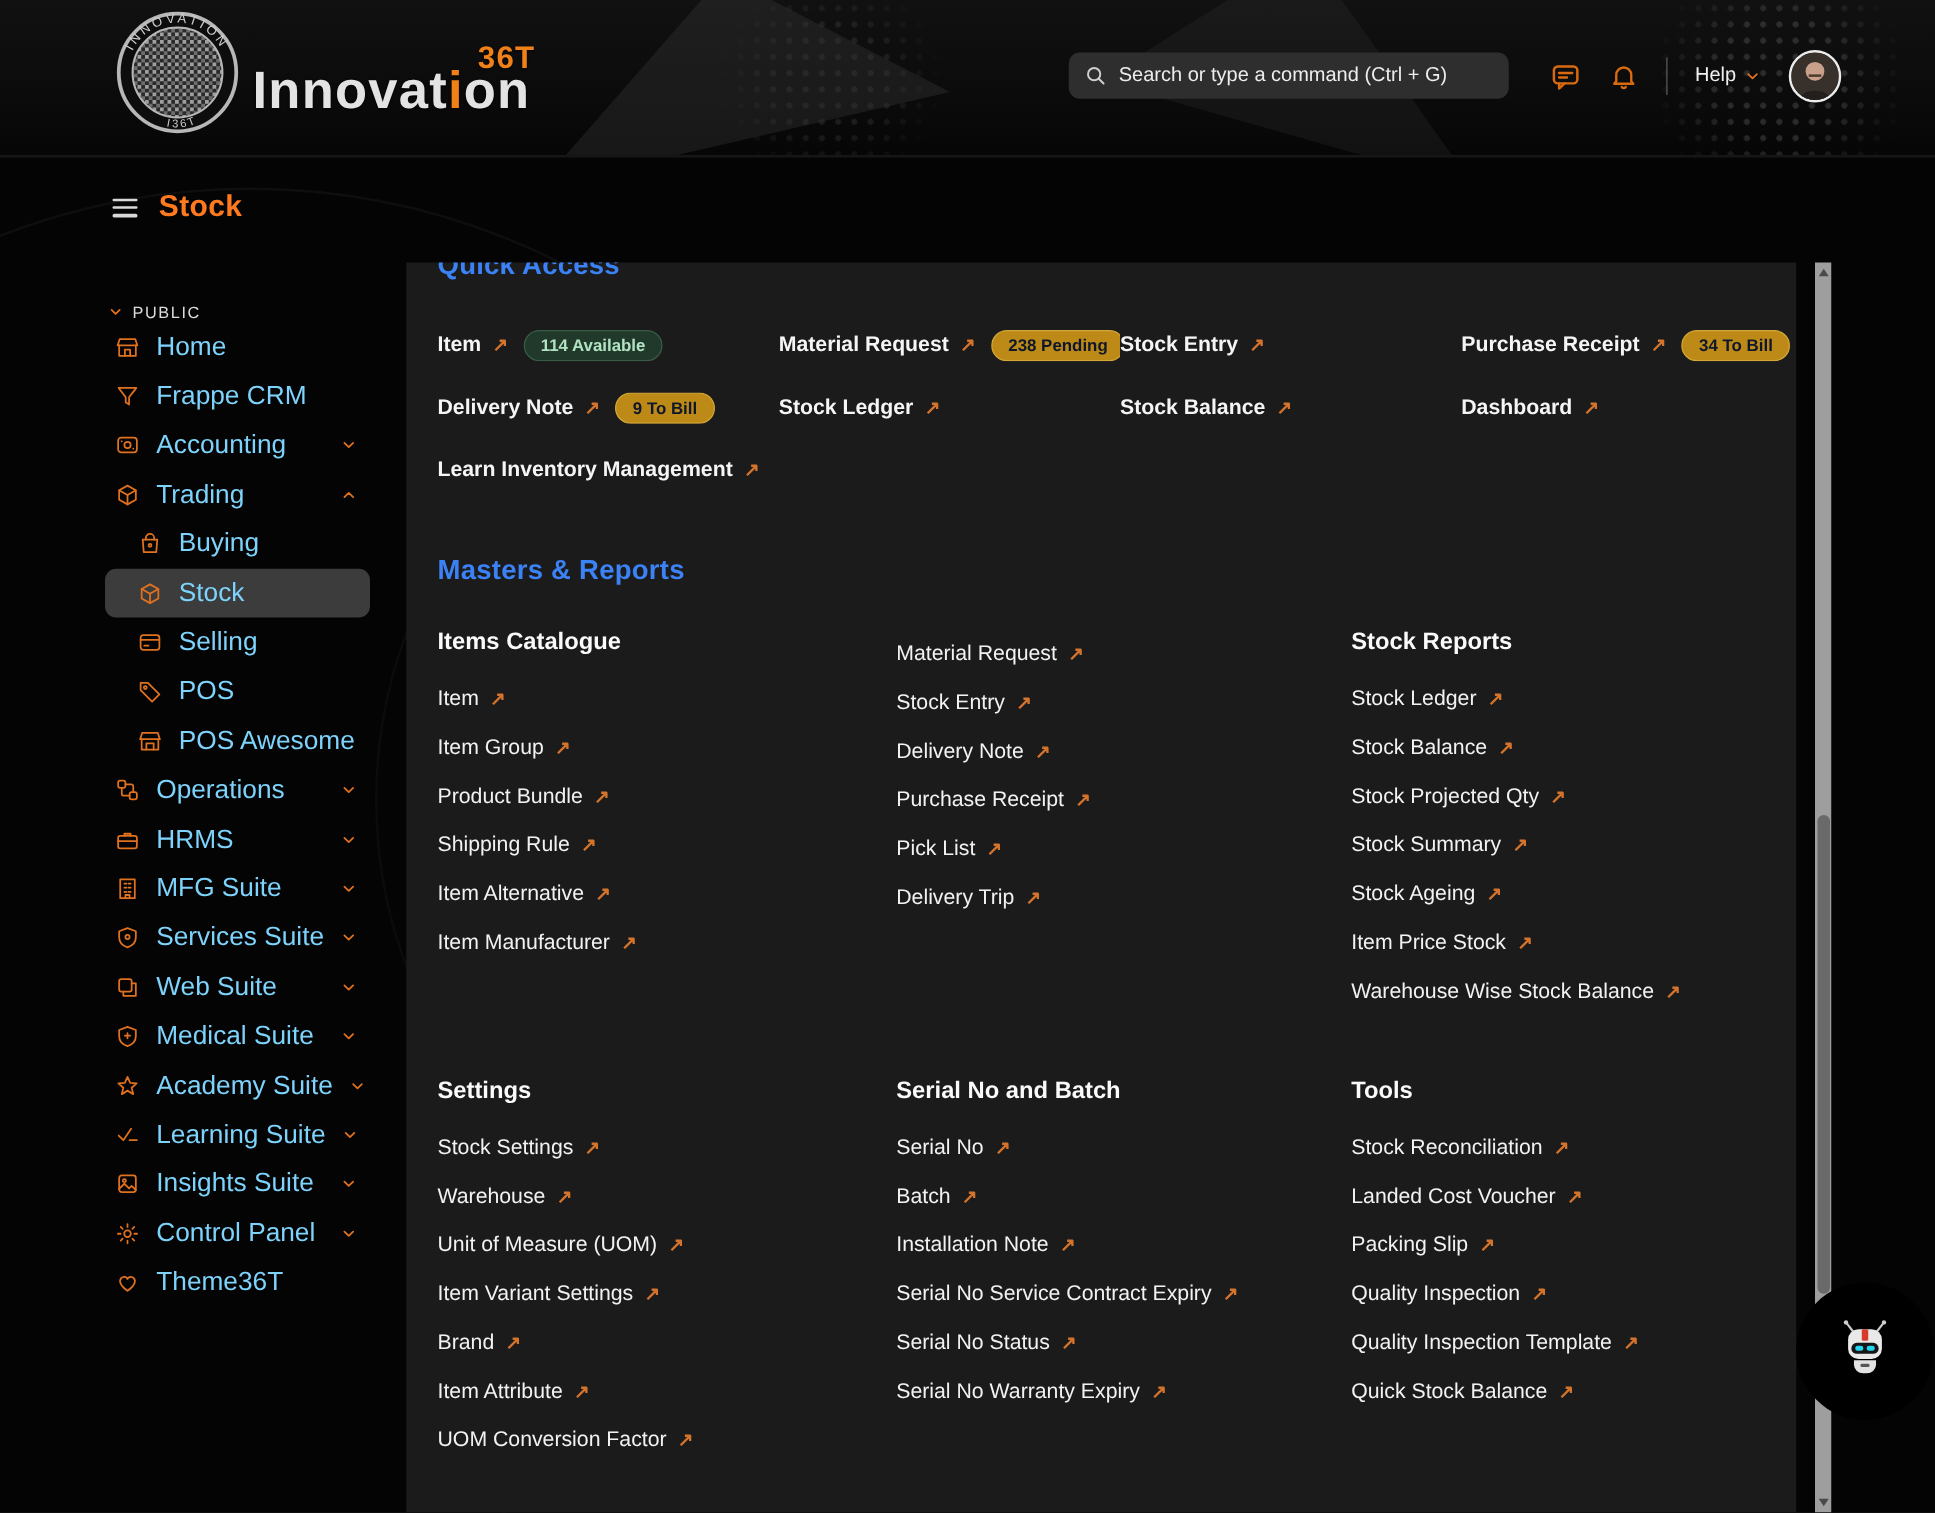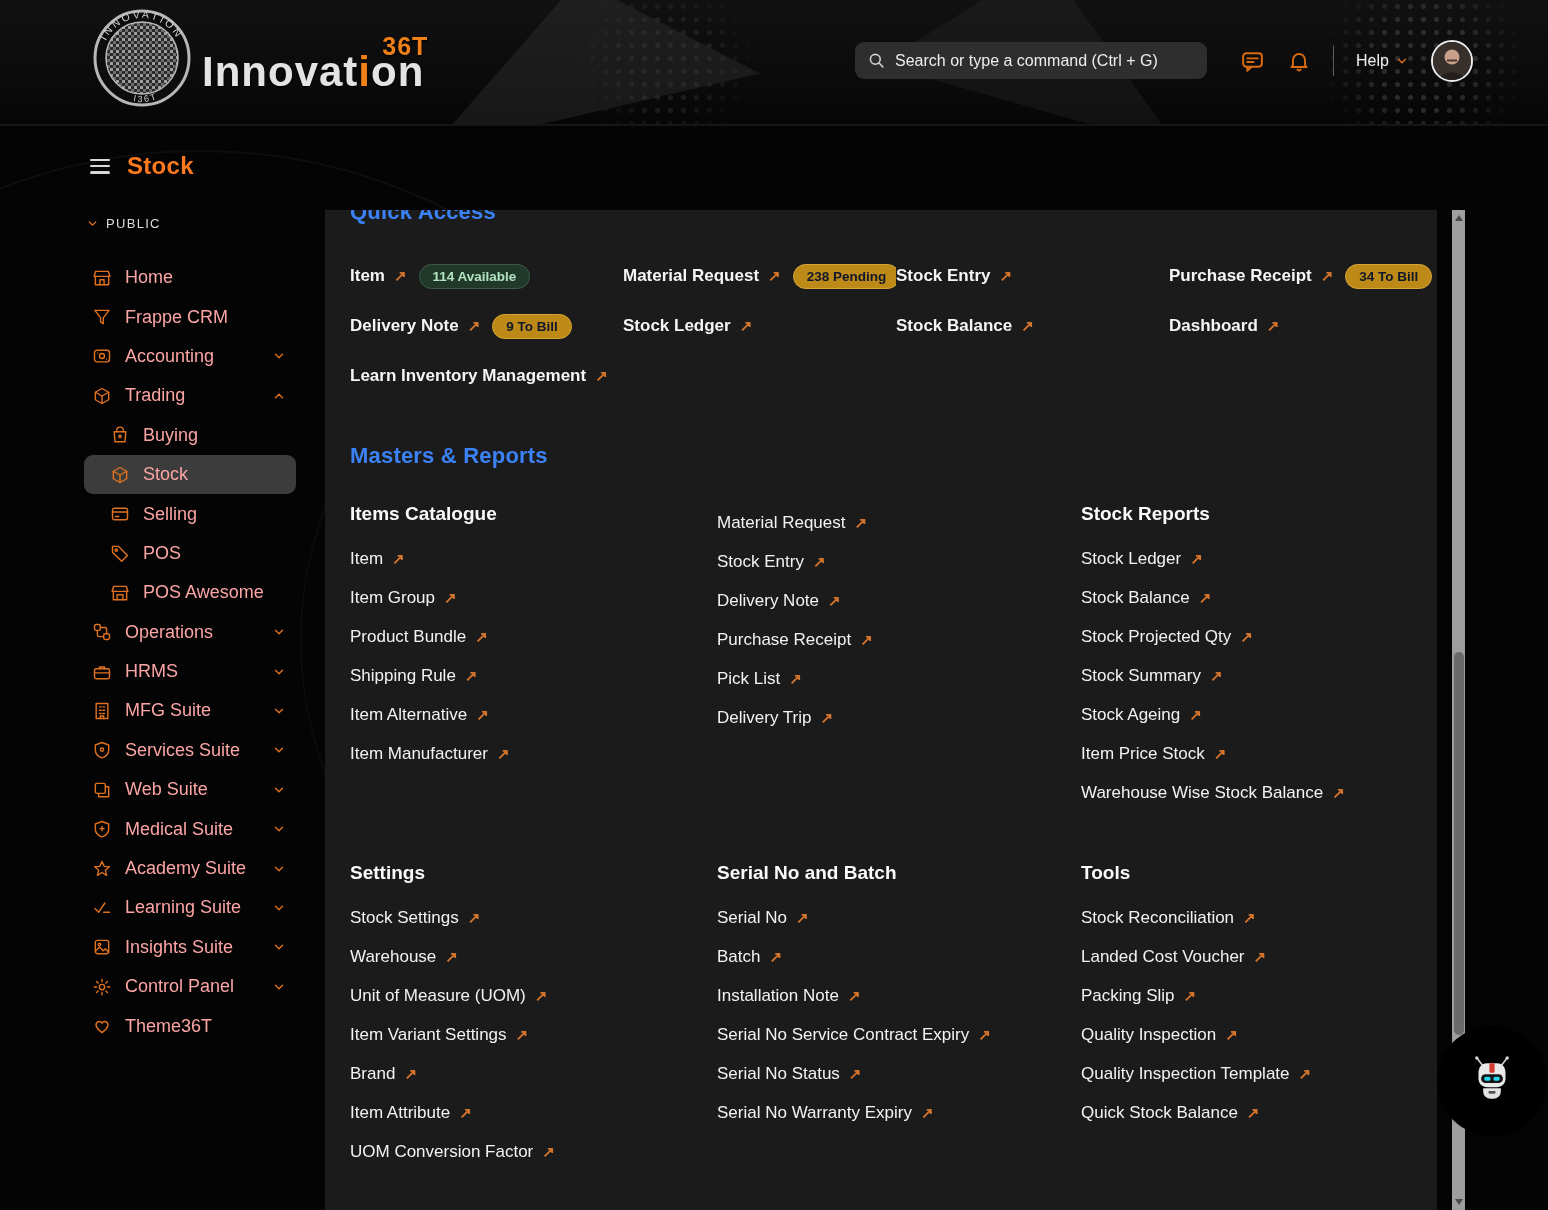--- a/index.html
+++ b/index.html
@@ -56,33 +56,33 @@
   .help .chev svg { display:block; }
   .avatar {
     width:42px; height:42px; border-radius:50%; border:2px solid #ececec;
     overflow:hidden; background:#3b332e; cursor:pointer;
   }
   
   .page-head { position:absolute; left:90px; top:152px; display:flex; align-items:center; gap:17px; z-index:3; }
   .burger { width:20px; height:15px; display:flex; flex-direction:column; justify-content:space-between; cursor:pointer; }
   .burger i { display:block; height:2.6px; background:#d8d8d8; border-radius:2px; }
   .page-title { font-size:24px; font-weight:bold; color:#ff7a1f; letter-spacing:.3px; }
-  .section-row { position:absolute; left:86px; top:216px; display:flex; align-items:center; gap:7px; z-index:3; cursor:pointer; }
+  .section-row { position:absolute; left:86px; top:242px; display:flex; align-items:center; gap:7px; z-index:3; cursor:pointer; }
   .section-row .chev { color:#e0711f; display:flex; }
   .section-label { font-size:13px; color:#dcdcdc; letter-spacing:1.3px; font-weight:500; }
   .sidenav { position:absolute; left:84px; top:258px; width:212px; z-index:3; }
   .side-item {
     height:39.4px; display:flex; align-items:center; gap:13px;
     padding:0 10px 0 8px; border-radius:9px; cursor:pointer; white-space:nowrap;
   }
   .side-item.indent { padding-left:26px; }
   .side-item.selected { background:#3c3c3c; }
   .side-item .ic { width:20px; height:20px; color:#e0711f; flex:0 0 auto; display:flex; }
   .side-item .ic svg { width:20px; height:20px; }
-  .side-item .lbl { font-size:18px; font-weight:500; color:#fca5a5; }
+  .side-item .lbl { font-size:21px; font-weight:500; color:#7dd3fc; }
   .side-item .chev { margin-left:auto; color:#e0711f; display:flex; }
   .side-item .chev.up svg { transform:rotate(180deg); }
   
   .card {
     position:absolute; left:325px; top:210px; width:1112px; height:1000px;
     background:#1b1b1b; overflow:hidden; padding:0 25px; z-index:2;
   }
   .sec-title { font-size:22px; font-weight:bold; color:#3b82f6; letter-spacing:.2px; }
   #qa-title { margin-top:-11px; }
   .qa-grid {

